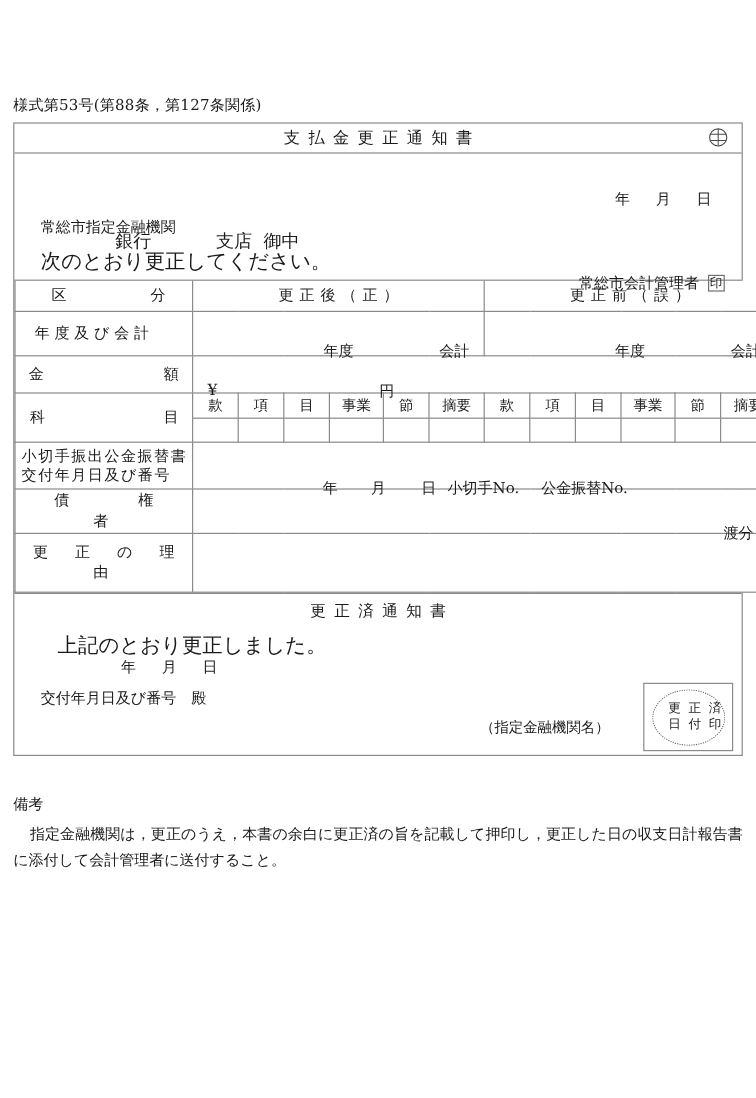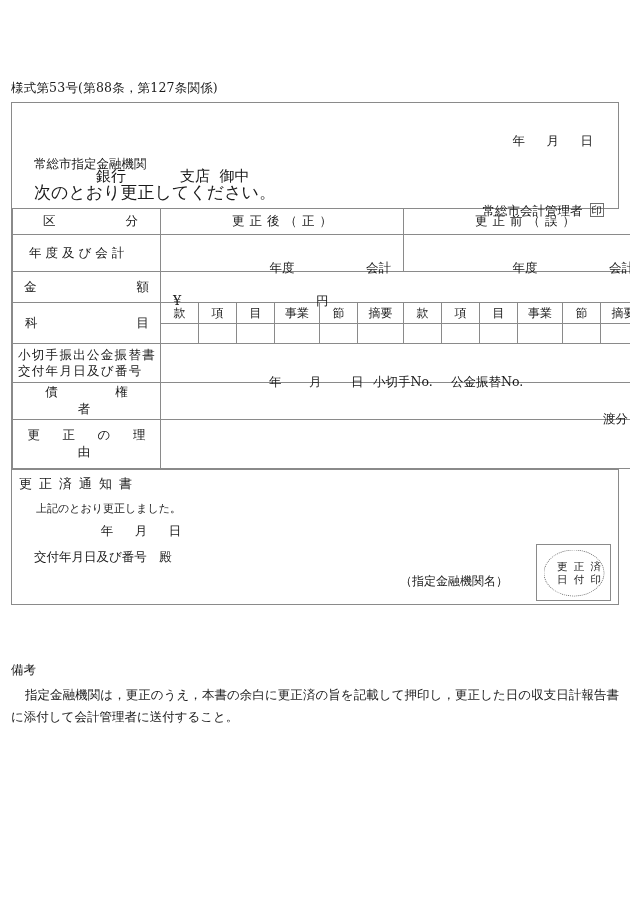--- a/index.html
+++ b/index.html
@@ -214,29 +214,29 @@
 
   
   .done-block {
     position: relative;
     height: 134px;
     border-top: 1px solid #8a8a8a;
   }
   .done-title {
     position: absolute;
     left: 0; right: 0; top: 5px;
-    text-align: left;
+    text-align: center;
     font-size: 13px;
     letter-spacing: 7px;
     text-indent: 7px;
   }
   .done-l1 {
     position: absolute;
-    left: 24px; top: 31px;
-    font-size: 11px;
+    left: 36px; top: 31px;
+    font-size: 17px;
   }
   .done-date {
     position: absolute;
     left: 78px; top: 53px;
     font-size: 12.5px;
   }
   .done-date span { display: inline-block; width: 34px; text-align: center; }
   .done-l3 {
     position: absolute;
     left: 22px; top: 79px;
@@ -298,20 +298,29 @@
 </style>
 </head>
 <body>
 
 <div class="page">
 
   <div class="form-no">様式第53号(第88条，第127条関係)</div>
 
   <div class="main-box">
 
+    <div class="row-title">
+      <div class="doc-title">支払金更正通知書</div>
+      <svg class="marubata" viewBox="0 0 20 20">
+        <circle cx="10" cy="10" r="8.4" fill="none" stroke="#4a4a4a" stroke-width="1.1"></circle>
+        <line x1="10" y1="1.8" x2="10" y2="18.2" stroke="#4a4a4a" stroke-width="1"></line>
+        <line x1="2.2" y1="7" x2="17.8" y2="7" stroke="#4a4a4a" stroke-width="1"></line>
+        <line x1="2.2" y1="13" x2="17.8" y2="13" stroke="#4a4a4a" stroke-width="1"></line>
+      </svg>
+    </div>
 
     <div class="addr-block">
       <div class="date-line">
         <span>年</span><span>月</span><span>日</span>
       </div>
       <div class="bank-line1">常総市指定金融機関</div>
       <div class="bank-line2">
         <span>銀行</span><span class="sp"></span><span>支店</span>&nbsp;&nbsp;<span>御中</span>
       </div>
       <div class="kaikei-line">

